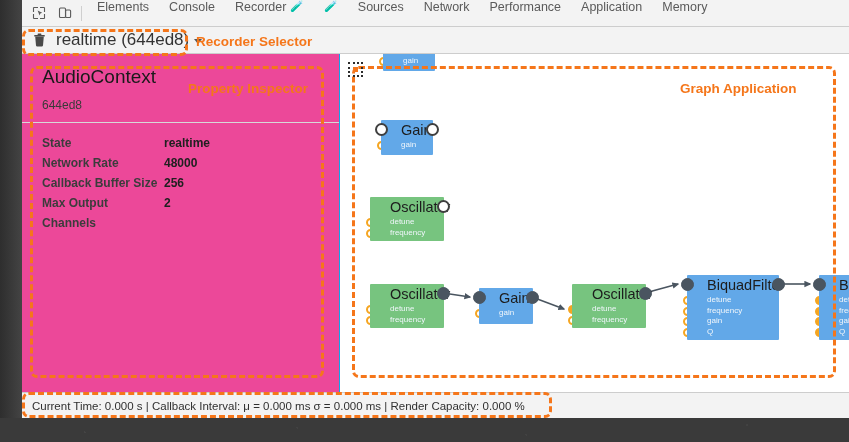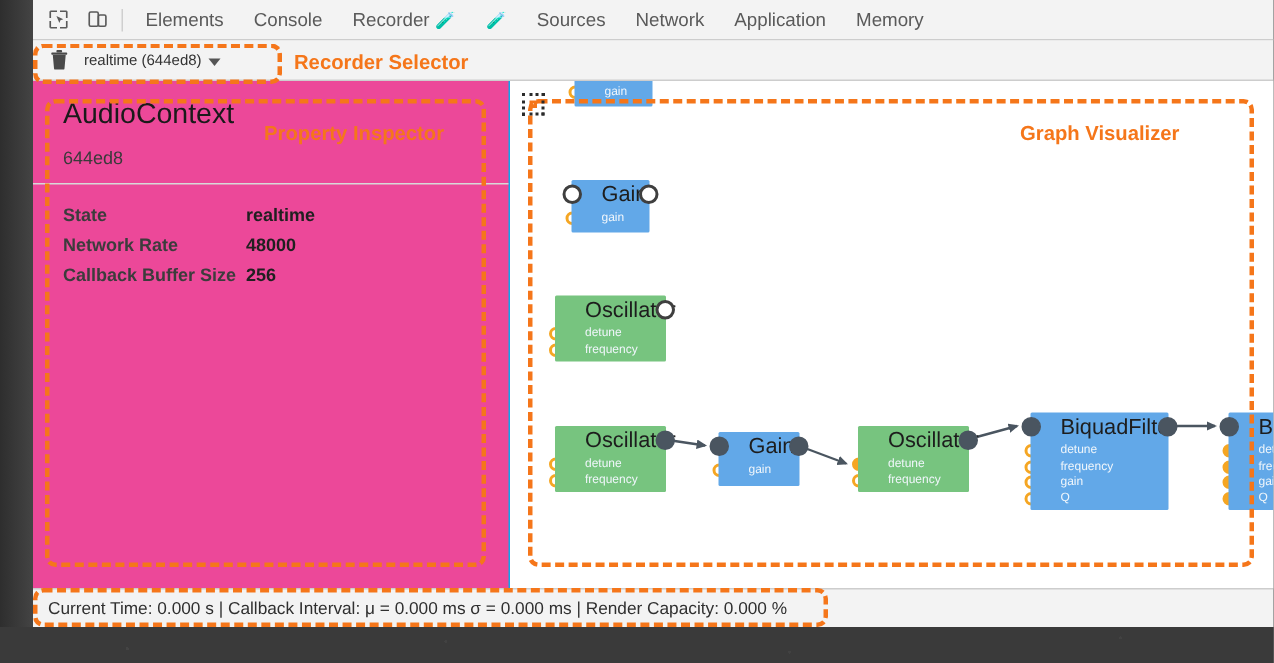--- a/index.html
+++ b/index.html
@@ -53,38 +53,38 @@
     display: flex; align-items: center; justify-content: center;
     cursor: pointer;
   }
   .tool-icon svg { display:block; }
   .tab-sep {
     width: 1px; height: 15px; background: #cfcfcf; margin: 0 5px 0 3px;
   }
   .tab {
     font-size: 12.5px; color: #5a5a5a;
     padding: 0 10px; height: 27px;
-    display: flex; align-items: center; gap: 4px;
+    display: flex; gap: 4px;
     white-space: nowrap; cursor: pointer;
   }
   .flask { font-size: 11px; color: #5a5a5a; }
 
   
   .ctxbar {
     height: 27px; flex: 0 0 27px;
     background: #f3f3f3;
     border-bottom: 1px solid #cdcdcd;
     display: flex; align-items: center;
     padding-left: 6px;
     position: relative;
     box-sizing: border-box;
   }
   .trash { width: 22px; height: 22px; display:flex; align-items:center; justify-content:center; cursor:pointer; }
   .ctx-select {
-    font-size: 10px; color: #333;
+    font-size: 17px; color: #333;
     display: flex; align-items: center; gap: 5px;
     padding: 2px 6px; cursor: pointer; white-space: nowrap;
   }
   .caret {
     width: 0; height: 0;
     border-left: 4px solid transparent;
     border-right: 4px solid transparent;
     border-top: 5px solid #555;
     margin-top: 2px;
   }
@@ -263,20 +263,23 @@
         <span class="flask">🧪</span>
       </div>
       <div class="tab">
         <span class="flask">🧪</span>
       </div>
       <div class="tab">
         <span>Sources</span>
       </div>
       <div class="tab">
         <span>Network</span>
+      </div>
+      <div class="tab">
+        <span>Performance</span>
       </div>
       <div class="tab">
         <span>Application</span>
       </div>
       <div class="tab">
         <span>Memory</span>
       </div>
     </div>
 
     <div class="ctxbar">
@@ -305,20 +308,24 @@
             <div class="prop-val">realtime</div>
           </div>
           <div class="prop-row">
             <div class="prop-key">Network Rate</div>
             <div class="prop-val">48000</div>
           </div>
           <div class="prop-row">
             <div class="prop-key">Callback Buffer Size</div>
             <div class="prop-val">256</div>
           </div>
+          <div class="prop-row">
+            <div class="prop-key">Max Output Channels</div>
+            <div class="prop-val">2</div>
+          </div>
         </div>
       </div>
 
       <div class="pane-right">
         <div class="graph" id="graph-canvas">
           <svg class="edges" id="graph-edges" width="510" height="335">
             <defs>
               <marker id="arrow" markerWidth="7" markerHeight="7" refX="5.6" refY="3.2" orient="auto" markerUnits="userSpaceOnUse">
                 <path d="M0,0 L7,3.2 L0,6.4 z" fill="#4a5560"></path>
               </marker>
@@ -418,21 +425,21 @@
 
     <div class="perfbar">
       <div class="perf-text">Current Time: 0.000 s | Callback Interval: μ = 0.000 ms σ = 0.000 ms | Render Capacity: 0.000 %</div>
     </div>
   </div>
 
   <div class="anno" style="left:22px; top:29px; width:166px; height:27px;"></div>
   <div class="anno-label" style="left:196px; top:34px;">Recorder Selector</div>
 
   <div class="anno" style="left:30px; top:66px; width:294px; height:312px;"></div>
-  <div class="anno-label" style="left:176px; top:81px;">Property Inspector</div>
+  <div class="anno-label" style="left:188px; top:81px;">Property Inspector</div>
 
   <div class="anno" style="left:352px; top:66px; width:484px; height:312px;"></div>
-  <div class="anno-label" style="left:680px; top:81px;">Graph Visualizer</div>
+  <div class="anno-label" style="left:680px; top:81px;">Graph Application</div>
   <div class="handle" style="left:348px; top:62px;"></div>
 
   <div class="anno" style="left:22px; top:392px; width:530px; height:26px;"></div>
 
 </div>
 
 </body></html>

